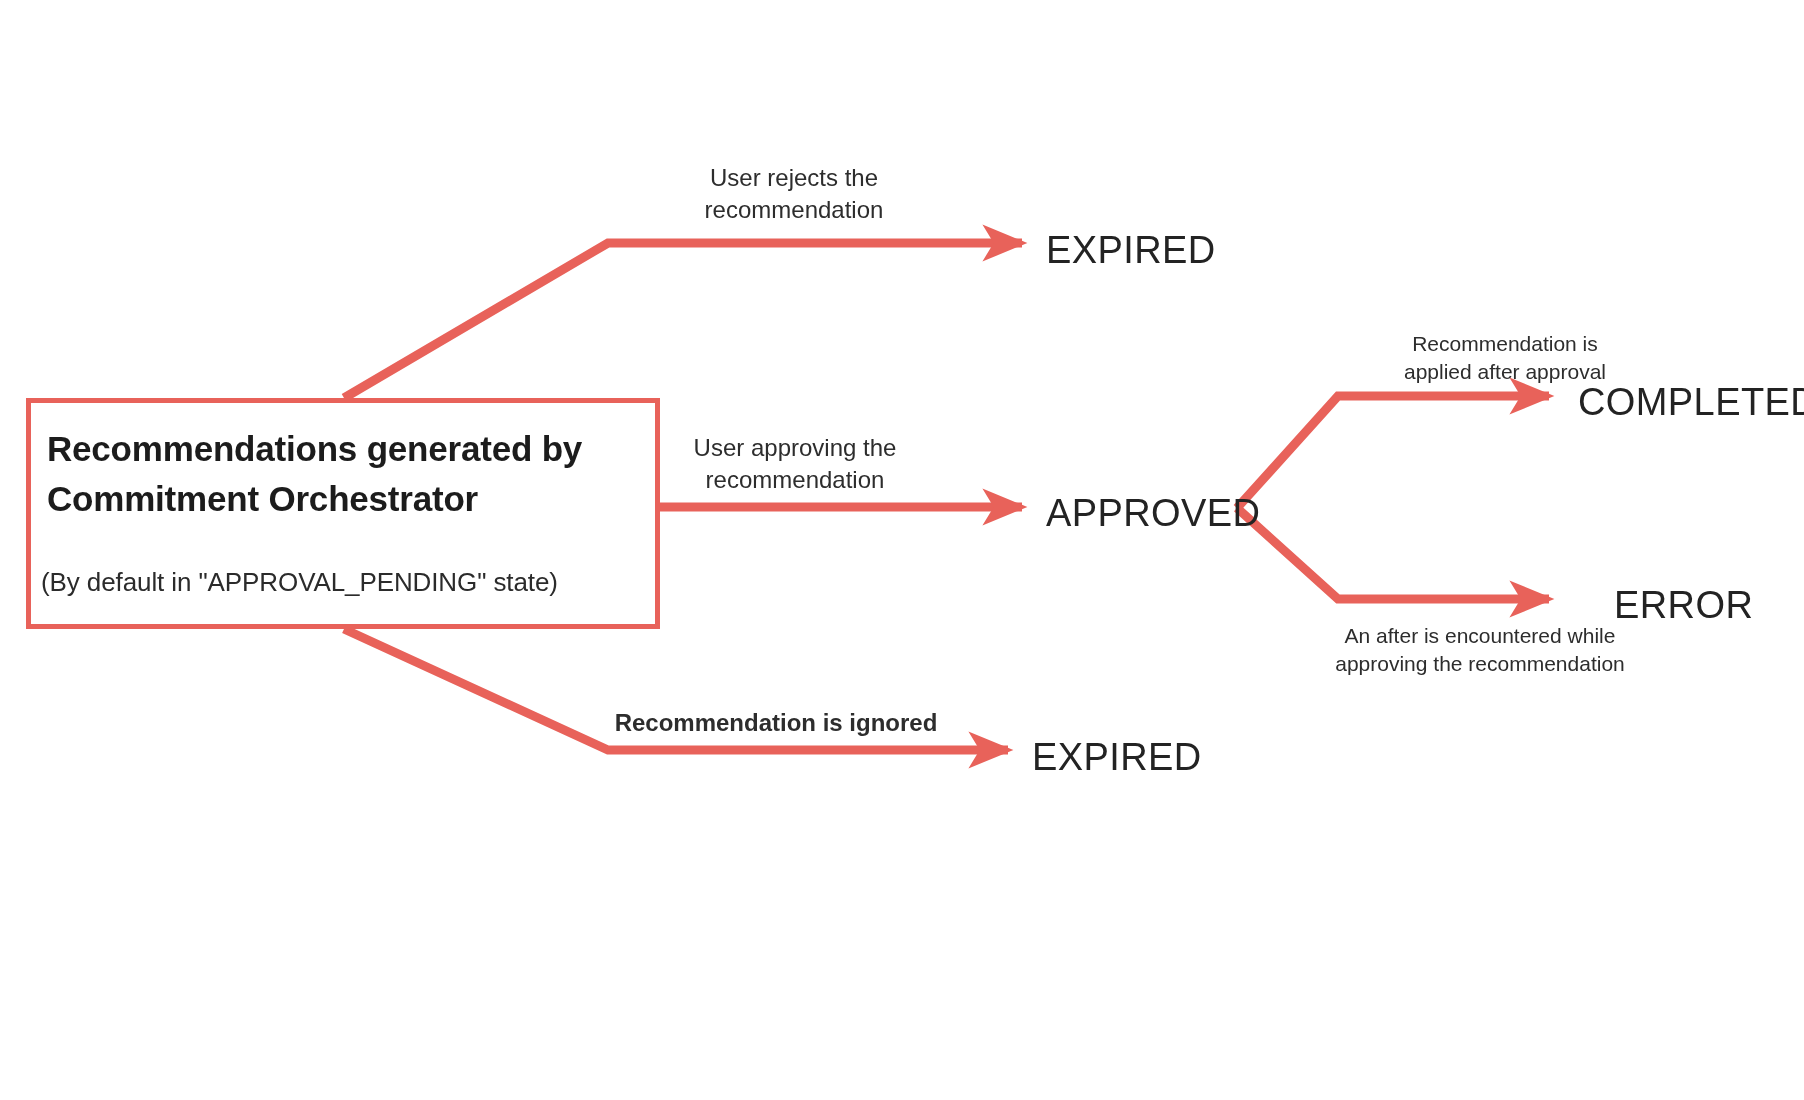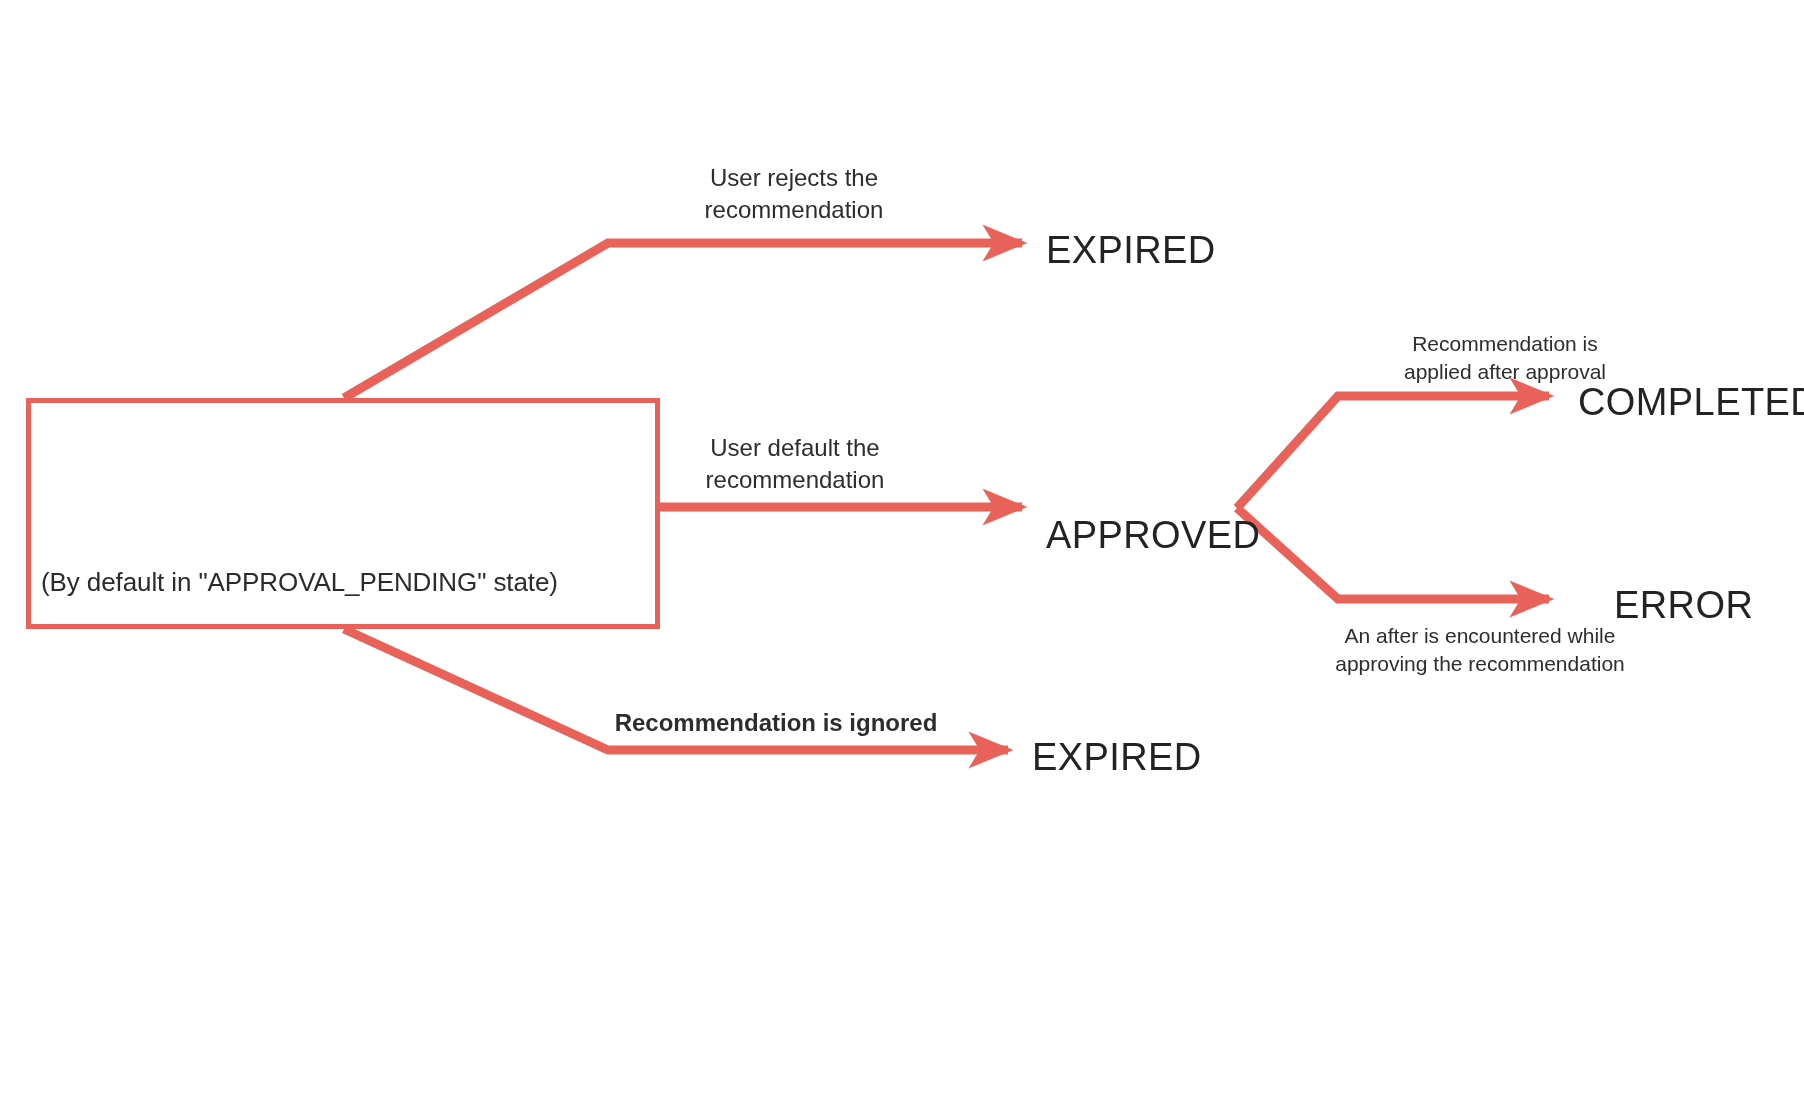--- a/index.html
+++ b/index.html
@@ -125,37 +125,38 @@
     <g>
       <path d="M1237,508 L1338,396 L1549,396" fill="none" stroke="#e8625a" stroke-width="9" stroke-linejoin="miter" marker-end="url(#arrowhead)"></path>
     </g>
 
     <g>
       <path d="M1237,508 L1338,599 L1549,599" fill="none" stroke="#e8625a" stroke-width="9" stroke-linejoin="miter" marker-end="url(#arrowhead)"></path>
     </g>
   </svg>
 
   <div class="source-box">
+    <div class="source-title">Recommendations generated by Commitment Orchestrator</div>
     <div class="source-sub">(By default in "APPROVAL_PENDING" state)</div>
   </div>
 
   <div class="state-label" style="left:1046px; top:231px;">EXPIRED</div>
 
-  <div class="state-label" style="left:1046px; top:516px;">APPROVED</div>
+  <div class="state-label" style="left:1046px; top:494px;">APPROVED</div>
 
   <div class="state-label" style="left:1032px; top:738px;">EXPIRED</div>
 
   <div class="state-label" style="left:1578px; top:383px;">COMPLETED</div>
 
   <div class="state-label" style="left:1614px; top:586px;">ERROR</div>
 
   <div class="edge-label lg" style="left:594px; top:162px; width:400px;">User rejects the
 recommendation</div>
 
-  <div class="edge-label lg" style="left:610px; top:432px; width:370px;">User default the
+  <div class="edge-label lg" style="left:610px; top:432px; width:370px;">User approving the
 recommendation</div>
 
   <div class="edge-label lg" style="left:566px; top:707px; width:420px;font-weight:bold;">Recommendation is ignored</div>
 
   <div class="edge-label sm" style="left:1325px; top:330px; width:360px;">Recommendation is
 applied after approval</div>
 
   <div class="edge-label sm" style="left:1270px; top:622px; width:420px;">An after is encountered while
 approving the recommendation</div>
 

